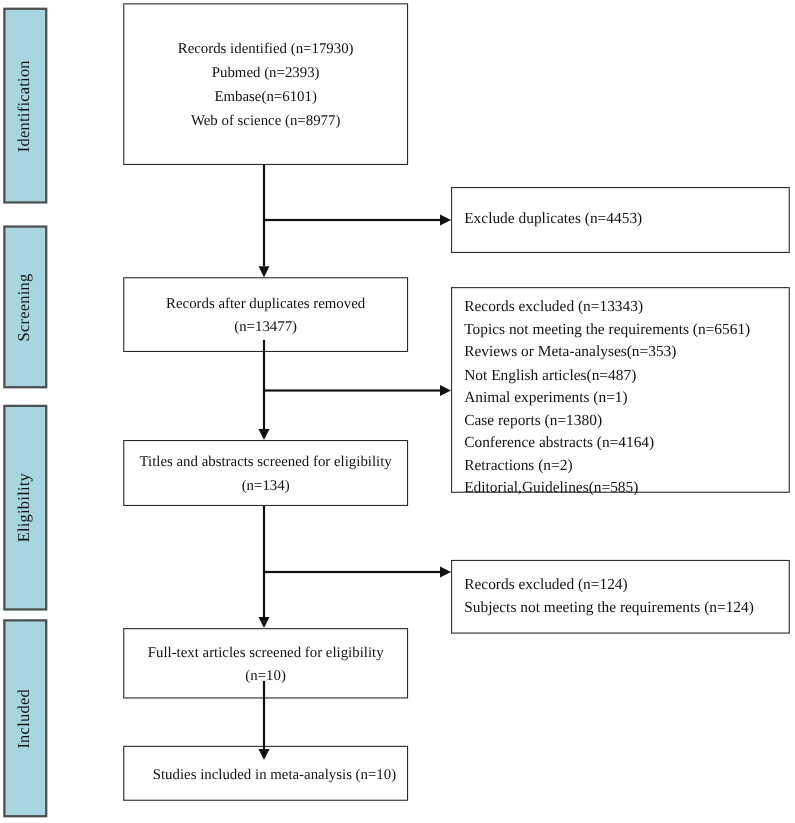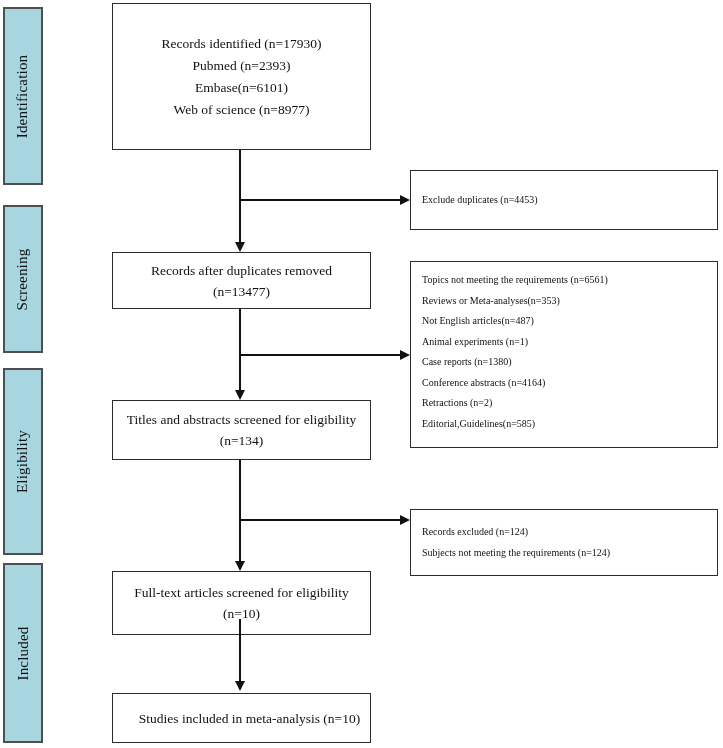--- a/index.html
+++ b/index.html
@@ -34,32 +34,32 @@
   
   .fbox{
     position:absolute;left:112px;width:259px;
     background:var(--box-fill);
     border:1.5px solid var(--box-border);
     display:flex;flex-direction:column;align-items:center;justify-content:center;
     font-size:13.5px;line-height:21px;text-align:center;
   }
   .fbox .bline{white-space:nowrap;}
   .fbox-1{top:3px;height:147px;line-height:22px;}
-  .fbox-2{top:252px;height:57px;}
+  .fbox-2{top:252px;height:68px;}
   .fbox-3{top:400px;height:60px;}
   .fbox-4{top:571px;height:64px;}
-  .fbox-5{top:693px;height:50px;padding-left:16px;}
+  .fbox-5{top:678px;height:50px;padding-left:16px;}
 
   
   .ebox{
     position:absolute;left:410px;width:308px;
     background:var(--box-fill);
     border:1.5px solid var(--box-border);
     display:flex;flex-direction:column;align-items:flex-start;justify-content:center;
-    font-size:10px;line-height:20.5px;text-align:left;
+    font-size:14px;line-height:20.5px;text-align:left;
     padding-left:11px;padding-right:4px;
   }
   .ebox .bline{white-space:nowrap;}
   .ebox-1{top:170px;height:60px;}
   .ebox-2{top:261px;height:187px;justify-content:flex-start;padding-top:8px;}
   .ebox-3{top:509px;height:67px;}
 
   
   .vline{position:absolute;width:1.5px;background:var(--connector);left:239.25px;}
   .v1{top:150px;height:92px;}
@@ -132,20 +132,21 @@
 
   <div class="fbox fbox-5">
     <div class="bline">Studies included in meta-analysis (n=10)</div>
   </div>
 
   <div class="ebox ebox-1">
     <div class="bline">Exclude duplicates (n=4453)</div>
   </div>
 
   <div class="ebox ebox-2">
+    <div class="bline">Records excluded (n=13343)</div>
     <div class="bline">Topics not meeting the requirements (n=6561)</div>
     <div class="bline">Reviews or Meta-analyses(n=353)</div>
     <div class="bline">Not English articles(n=487)</div>
     <div class="bline">Animal experiments (n=1)</div>
     <div class="bline">Case reports (n=1380)</div>
     <div class="bline">Conference abstracts (n=4164)</div>
     <div class="bline">Retractions (n=2)</div>
     <div class="bline">Editorial,Guidelines(n=585)</div>
   </div>
 

